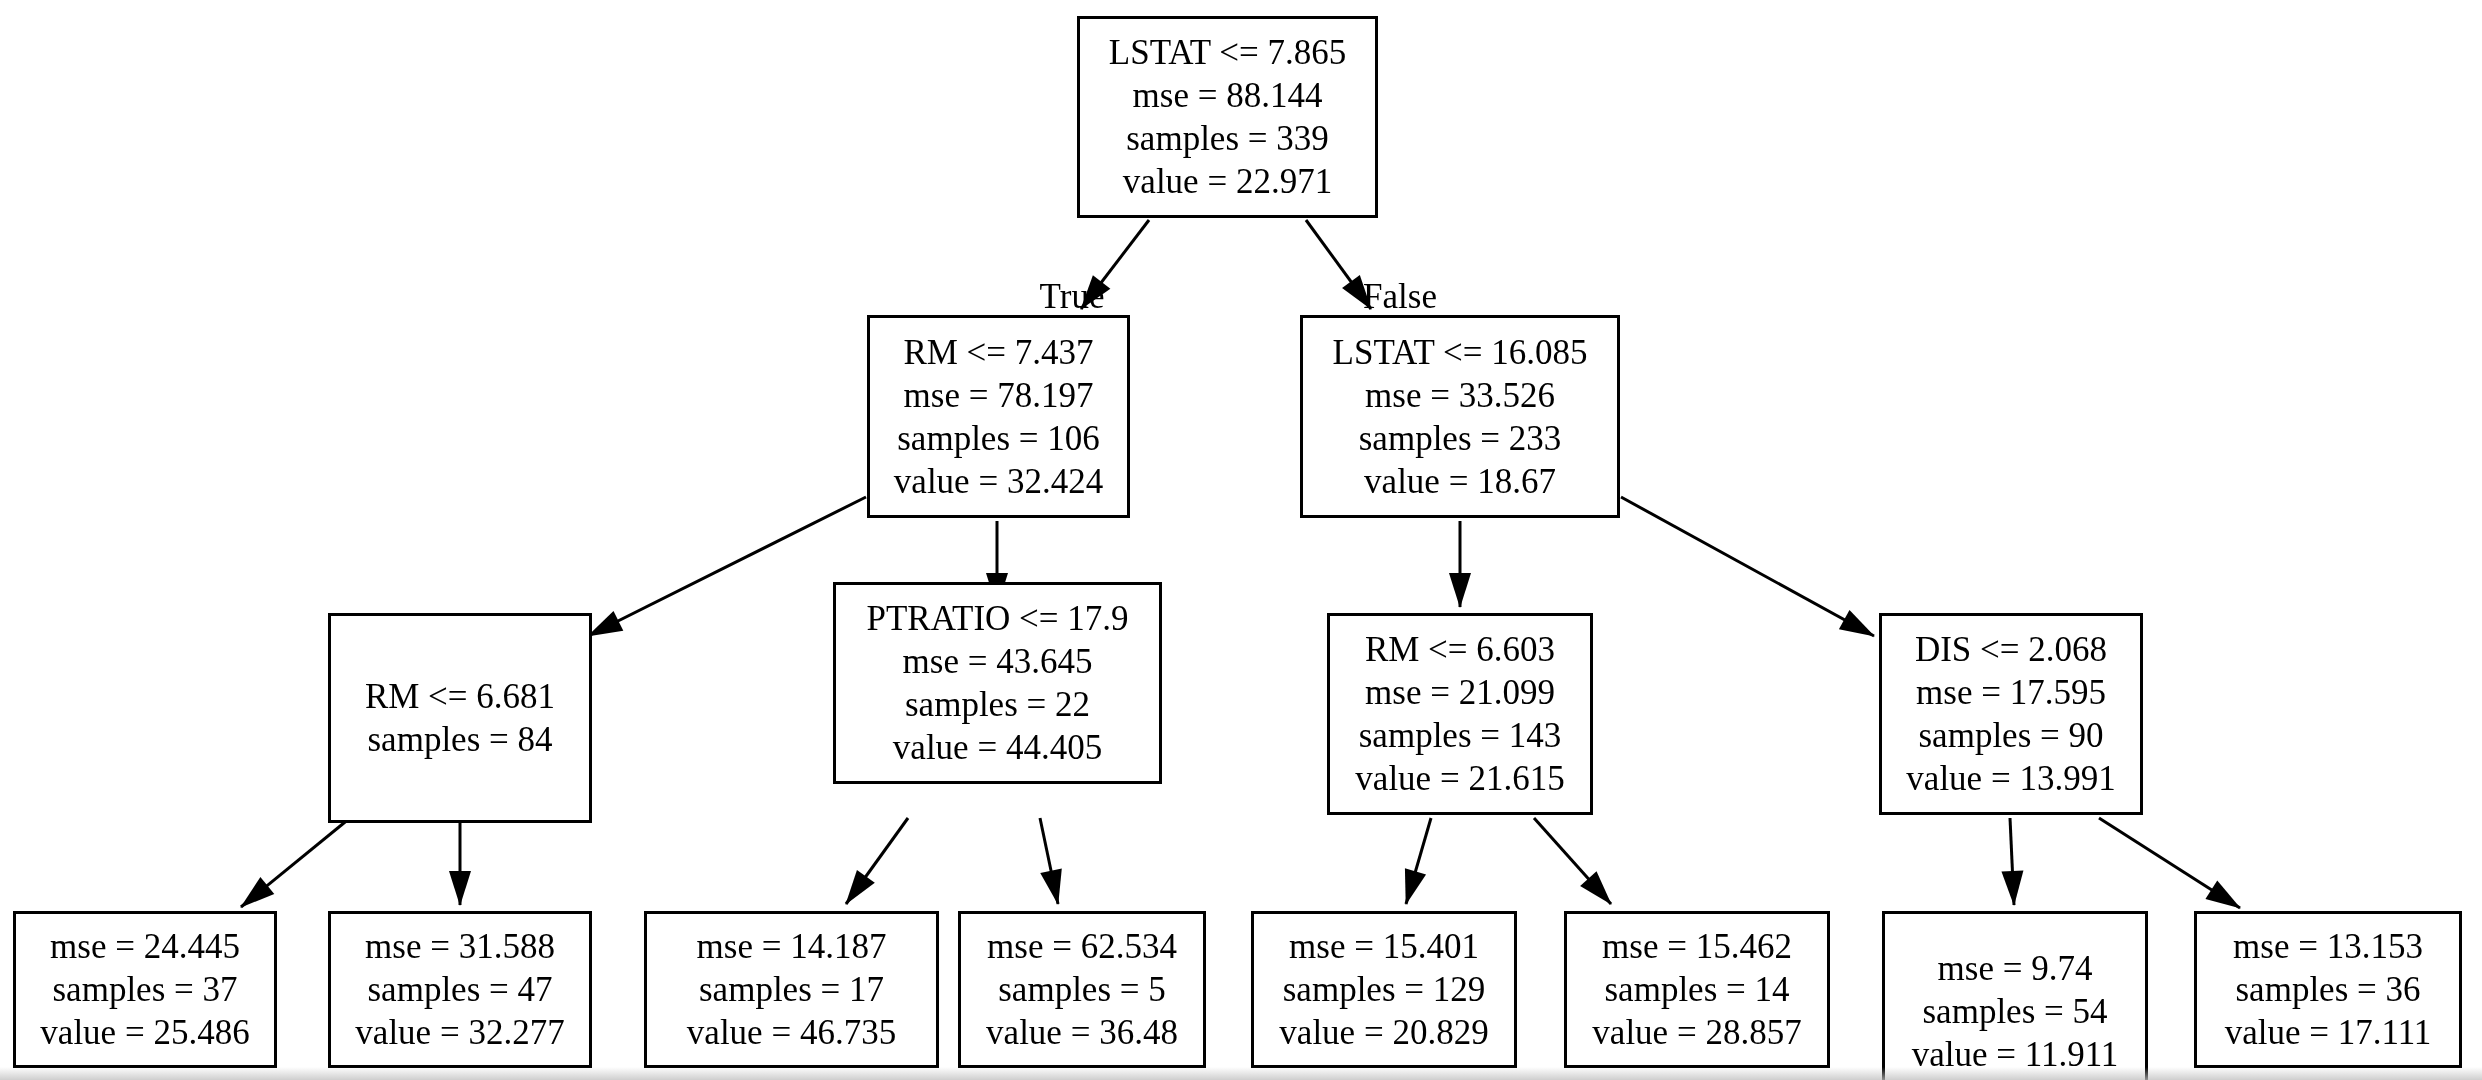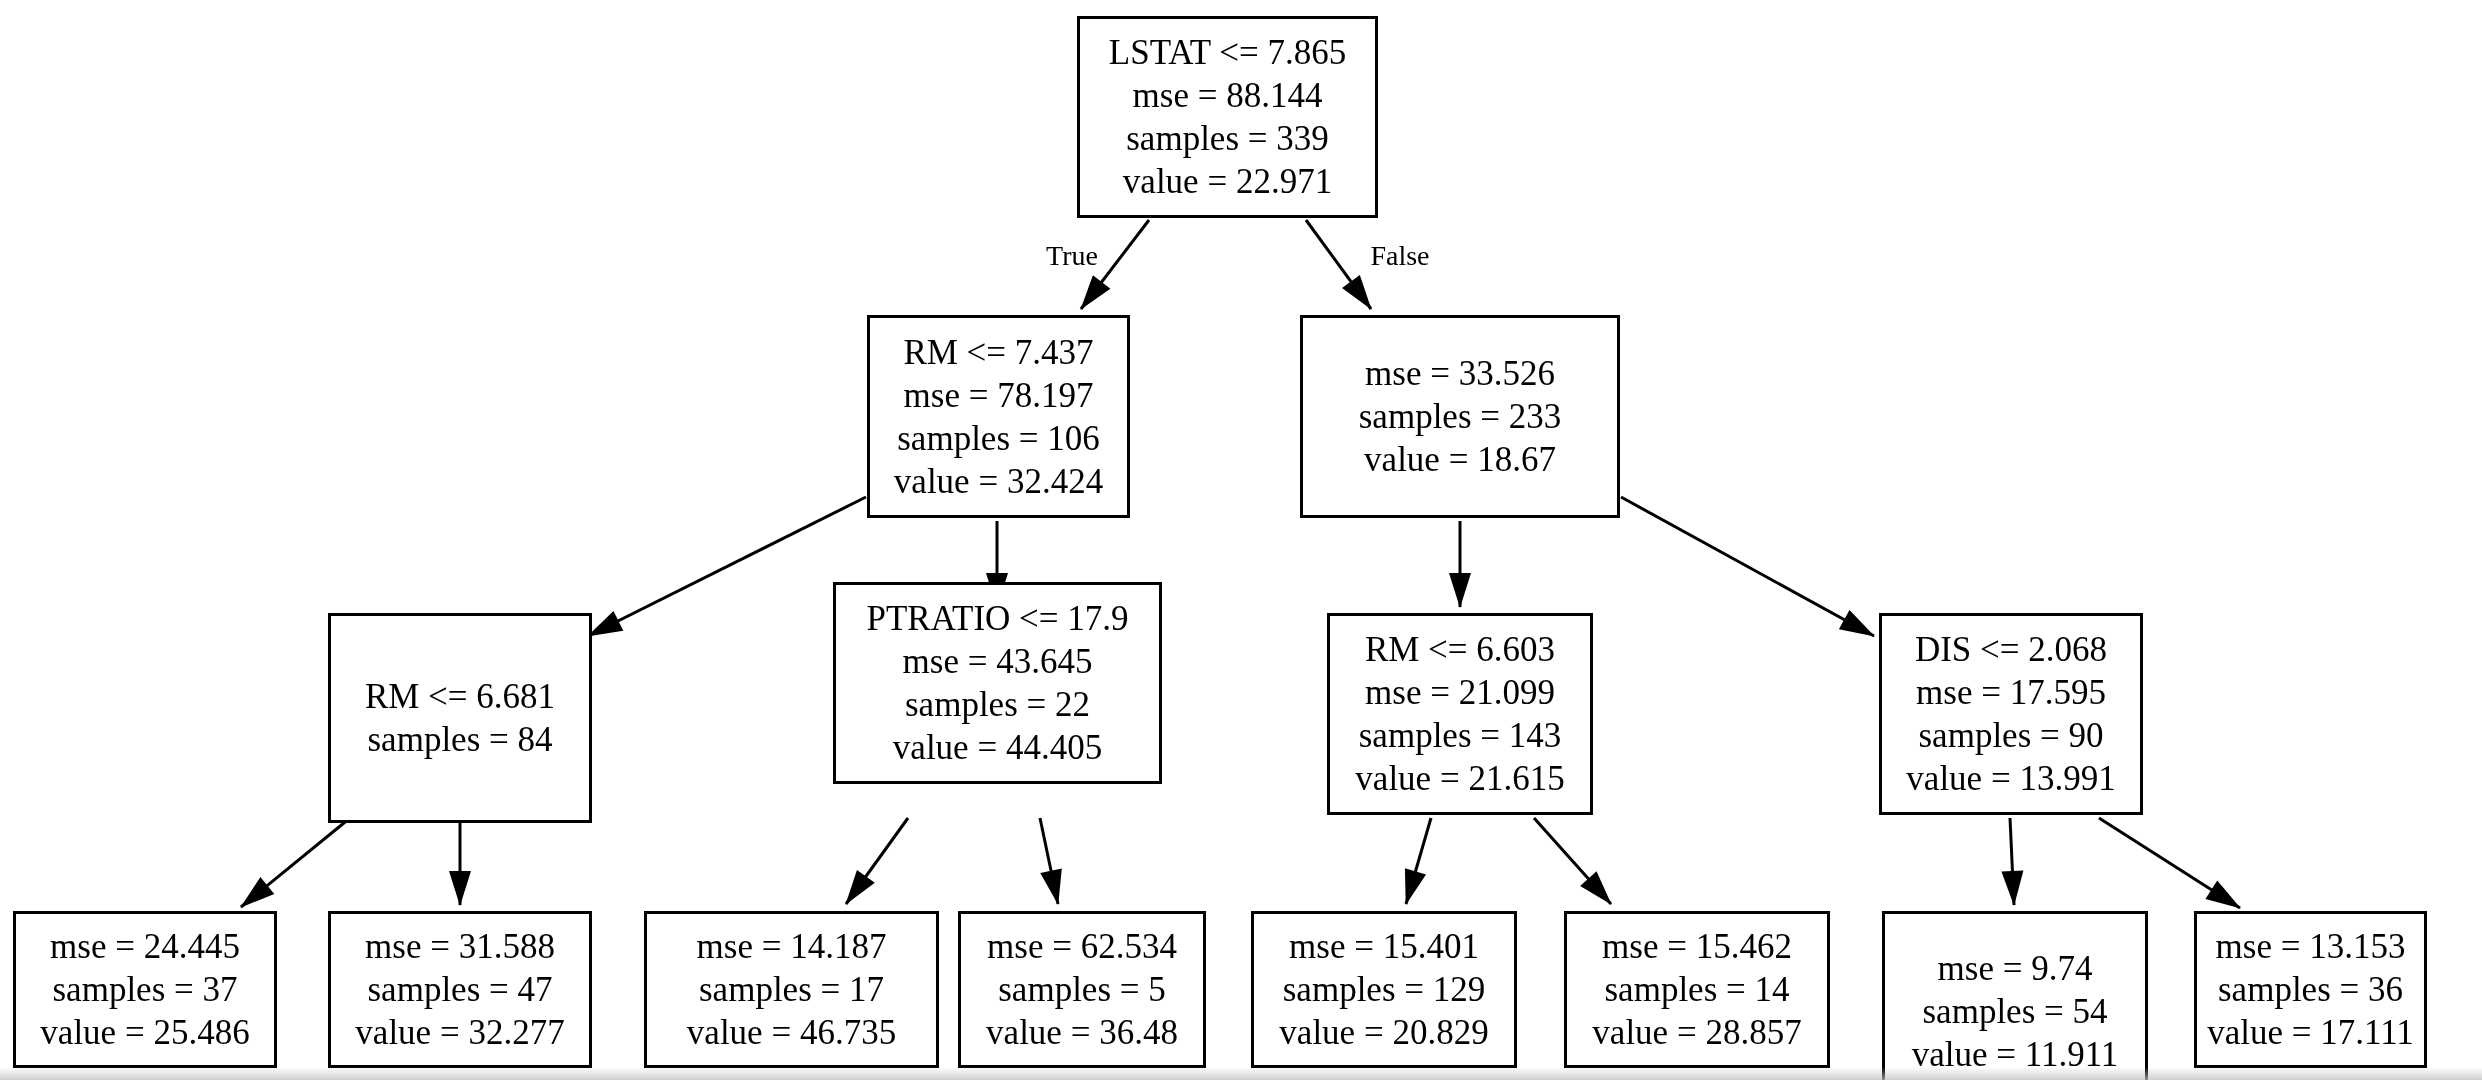--- a/index.html
+++ b/index.html
@@ -9,22 +9,23 @@
   }
   .edges{position:absolute;left:0;top:0;width:2482px;height:1080px;}
   .edges line{stroke:#000;stroke-width:3;}
   .node{
     position:absolute;box-sizing:border-box;border:3px solid #000;background:#fff;
     display:flex;flex-direction:column;align-items:center;justify-content:center;
     text-align:center;font-size:35px;line-height:43px;white-space:nowrap;
   }
   .nline{width:100%;}
   .edge-label{
-    position:absolute;transform:translate(-50%,-50%);font-size:28px;line-height:38px;
+    position:absolute;transform:translate(-50%,-50%);font-size:35px;line-height:38px;
     background:transparent;
+    margin-top:41px;
   }
   .bottom-shade{
     position:absolute;left:0;right:0;bottom:0;height:13px;
     background:linear-gradient(to bottom, rgba(200,200,200,0) 0%, rgba(190,190,190,0.75) 100%);
     pointer-events:none;
   }
 </style>
 </head>
 <body>
 
@@ -62,20 +63,21 @@
     <div class="nline">value = 22.971</div>
   </div>
 
   <div class="node" style="left:867px;top:315px;width:263px;height:203px">
     <div class="nline">RM &lt;= 7.437</div>
     <div class="nline">mse = 78.197</div>
     <div class="nline">samples = 106</div>
     <div class="nline">value = 32.424</div>
   </div>
   <div class="node" style="left:1300px;top:315px;width:320px;height:203px">
+    <div class="nline">LSTAT &lt;= 16.085</div>
     <div class="nline">mse = 33.526</div>
     <div class="nline">samples = 233</div>
     <div class="nline">value = 18.67</div>
   </div>
 
   <div class="node" style="left:328px;top:613px;width:264px;height:210px">
     <div class="nline">RM &lt;= 6.681</div>
     <div class="nline">samples = 84</div>
   </div>
   <div class="node" style="left:833px;top:582px;width:329px;height:202px">
@@ -125,20 +127,20 @@
   <div class="node" style="left:1564px;top:911px;width:266px;height:157px">
     <div class="nline">mse = 15.462</div>
     <div class="nline">samples = 14</div>
     <div class="nline">value = 28.857</div>
   </div>
   <div class="node" style="left:1882px;top:911px;width:266px;height:200px">
     <div class="nline">mse = 9.74</div>
     <div class="nline">samples = 54</div>
     <div class="nline">value = 11.911</div>
   </div>
-  <div class="node" style="left:2194px;top:911px;width:233px;height:157px">
+  <div class="node" style="left:2194px;top:911px;width:268px;height:157px">
     <div class="nline">mse = 13.153</div>
     <div class="nline">samples = 36</div>
     <div class="nline">value = 17.111</div>
   </div>
 
   <div class="bottom-shade"></div>
 </div>
 
 </body></html>

